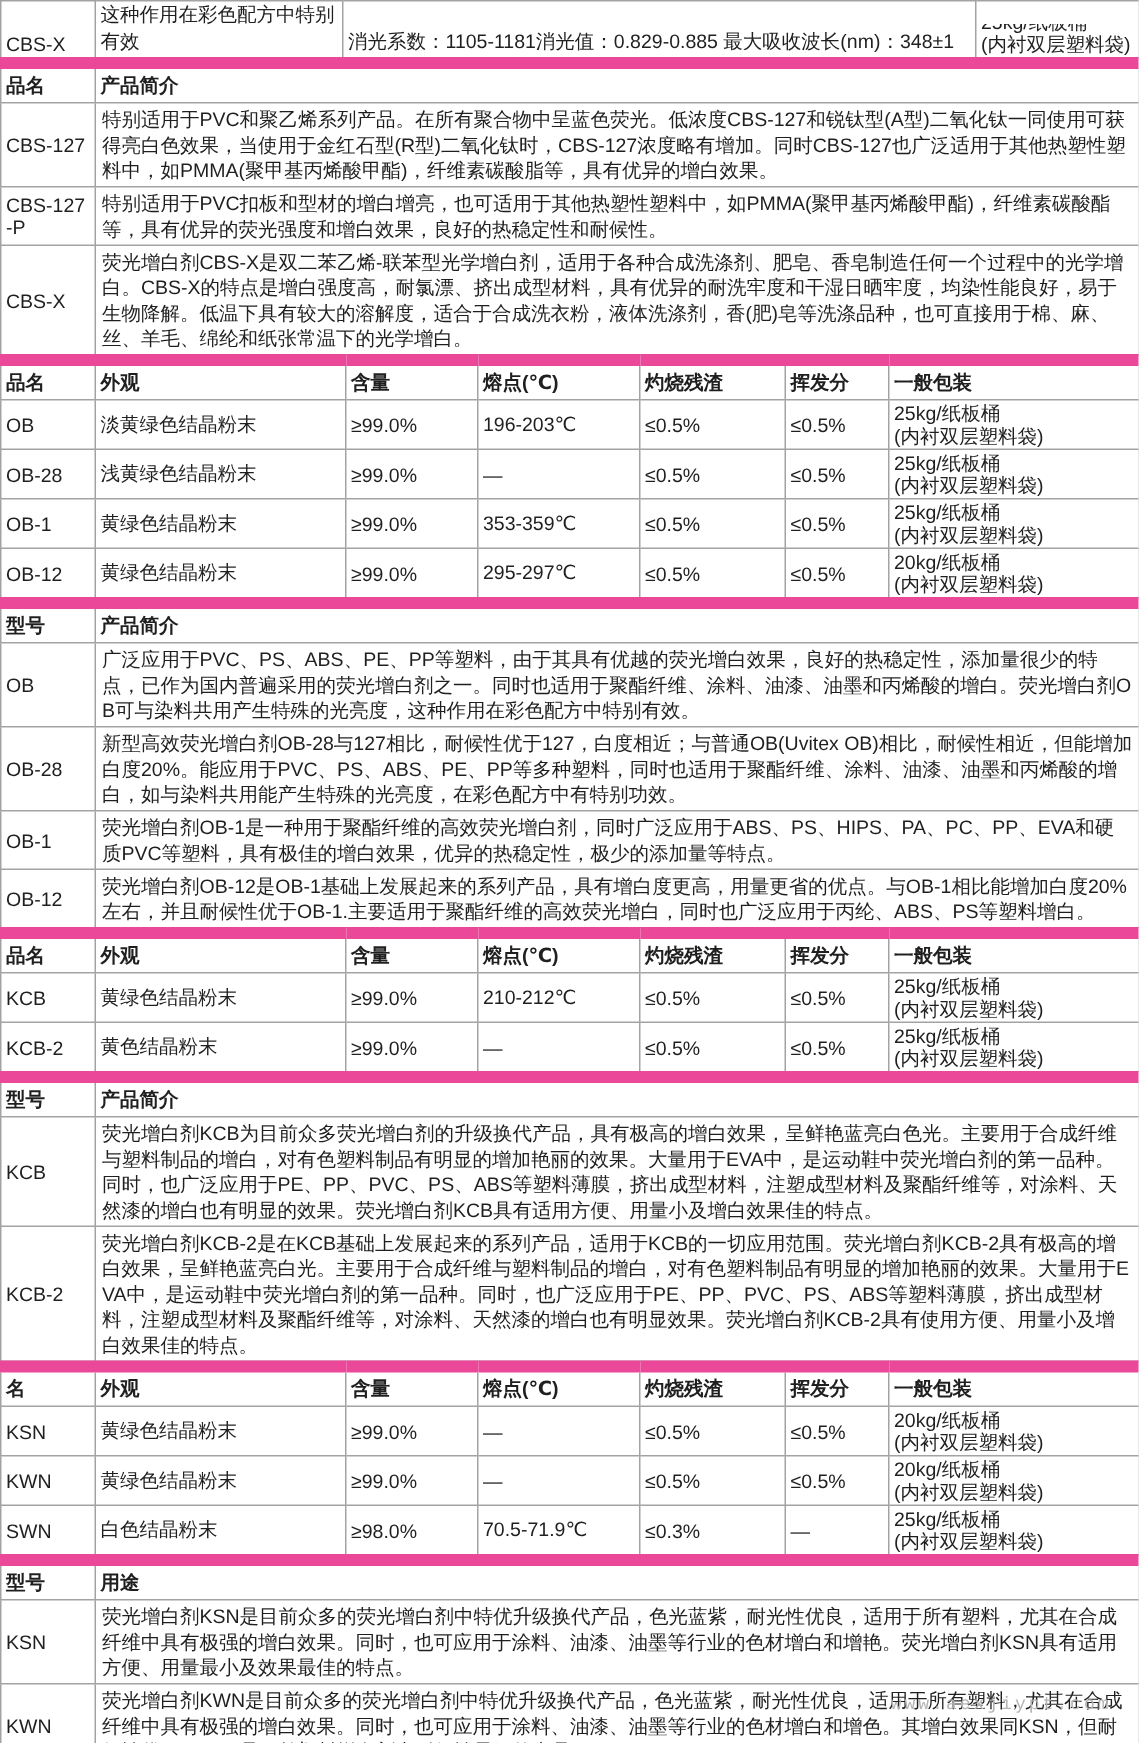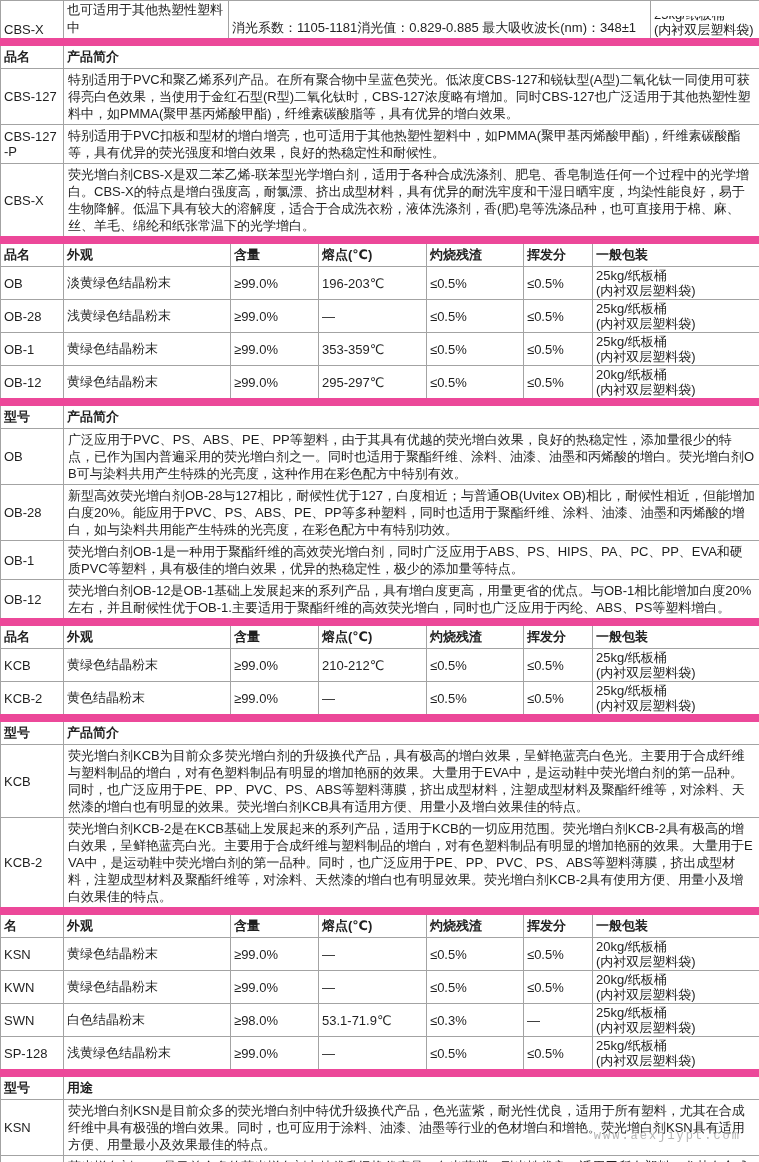--- a/index.html
+++ b/index.html
@@ -40,21 +40,21 @@
 <table class="toprow">
   <colgroup>
       <col style="width:63px">
       <col style="width:165px">
       <col style="width:422px">
       <col style="width:109px">
     </colgroup>
   <tbody>
       <tr>
     <td class="namecell">CBS-X</td>
-    <td>也可适用于其他热塑性塑料中</td>
+    <td>这种作用在彩色配方中特别有效</td>
     <td class="optics">消光系数：1105-1181消光值：0.829-0.885 最大吸收波长(nm)：348±1</td>
     <td>
           <div class="cliptop pkg">25kg/纸板桶
 (内衬双层塑料袋)</div>
         </td>
   </tr>
 </tbody>
   </table>
 
 <table>
@@ -275,33 +275,23 @@
     <td>—</td>
     <td>≤0.5%</td>
     <td>≤0.5%</td>
     <td class="pkg">20kg/纸板桶
 (内衬双层塑料袋)</td>
   </tr>
   <tr>
     <td class="namecell">SWN</td>
     <td>白色结晶粉末</td>
     <td>≥98.0%</td>
-    <td>53.1-71.9℃</td>
+    <td>70.5-71.9℃</td>
     <td>≤0.3%</td>
     <td>—</td>
-    <td class="pkg">25kg/纸板桶
-(内衬双层塑料袋)</td>
-  </tr>
-  <tr>
-    <td class="namecell">SP-128</td>
-    <td>浅黄绿色结晶粉末</td>
-    <td>≥99.0%</td>
-    <td>—</td>
-    <td>≤0.5%</td>
-    <td>≤0.5%</td>
     <td class="pkg">25kg/纸板桶
 (内衬双层塑料袋)</td>
   </tr>
 </tbody>
   </table>
 
 <table>
   <colgroup>
       <col style="width:63px">
       <col style="width:696px">

